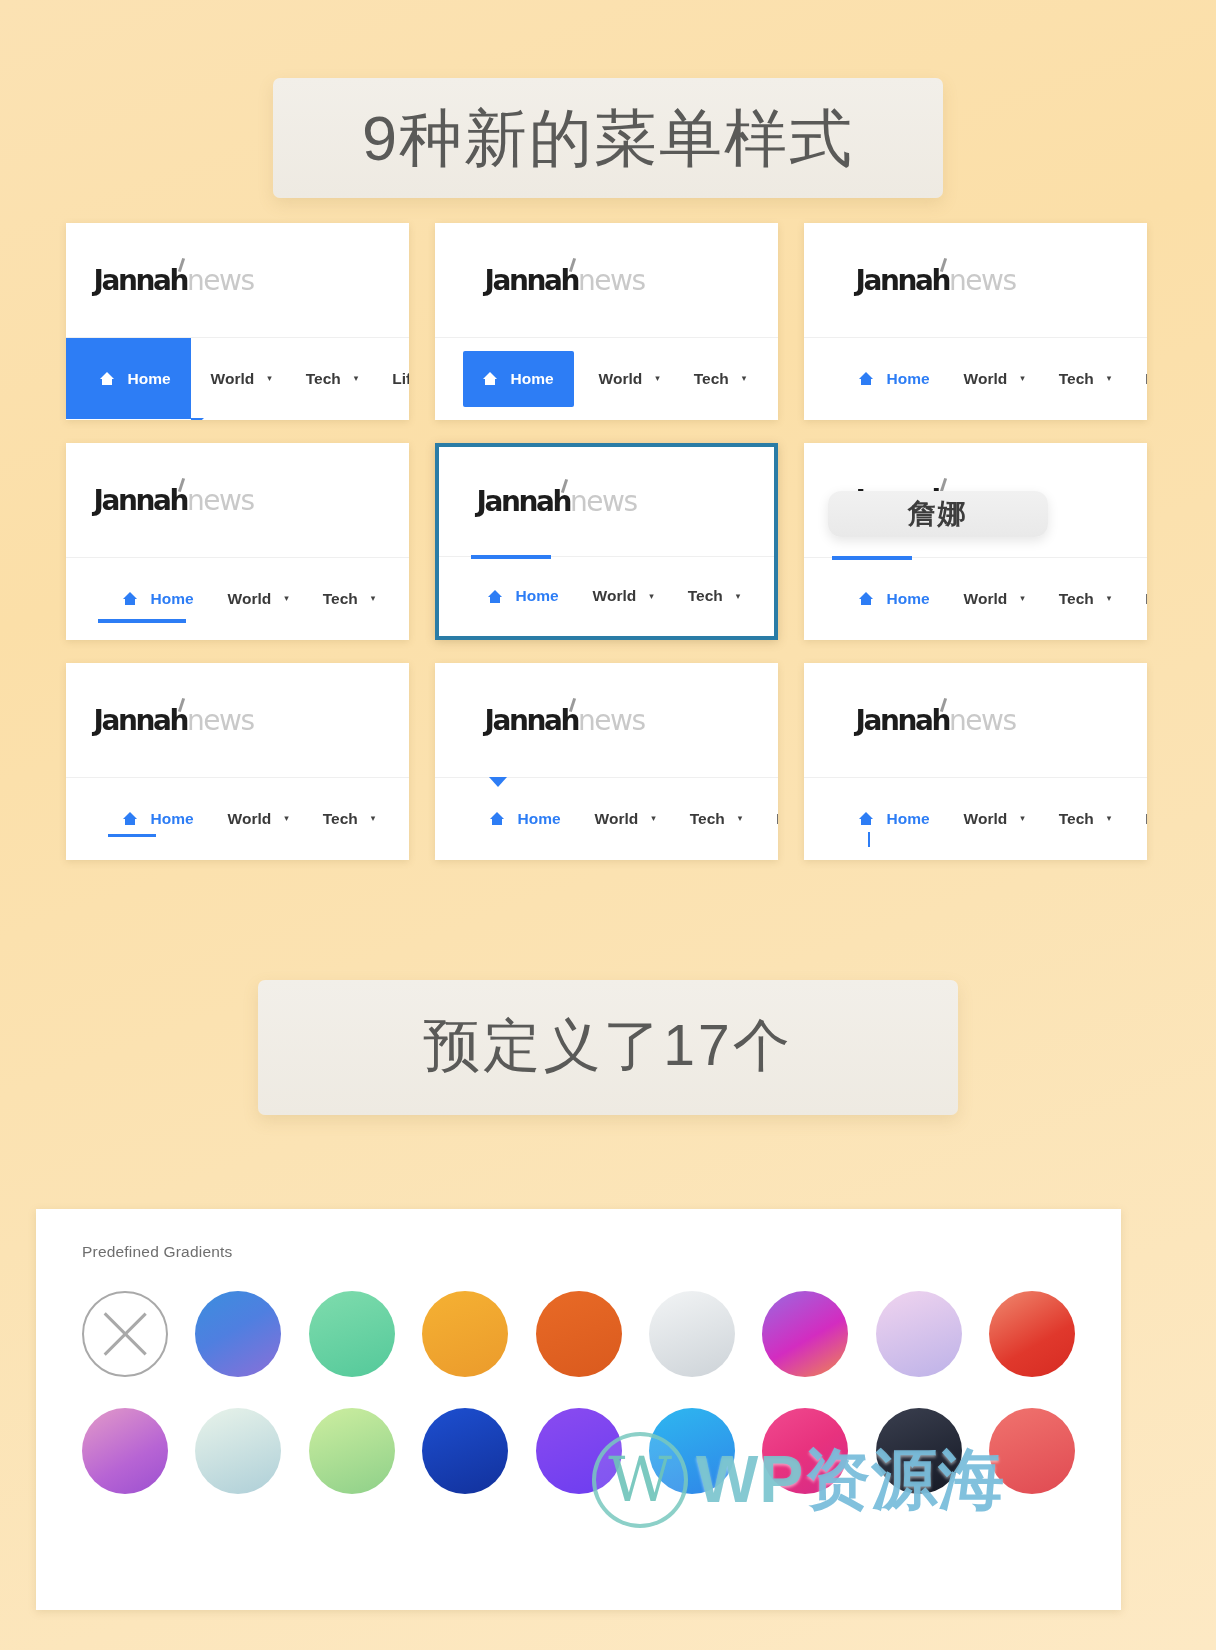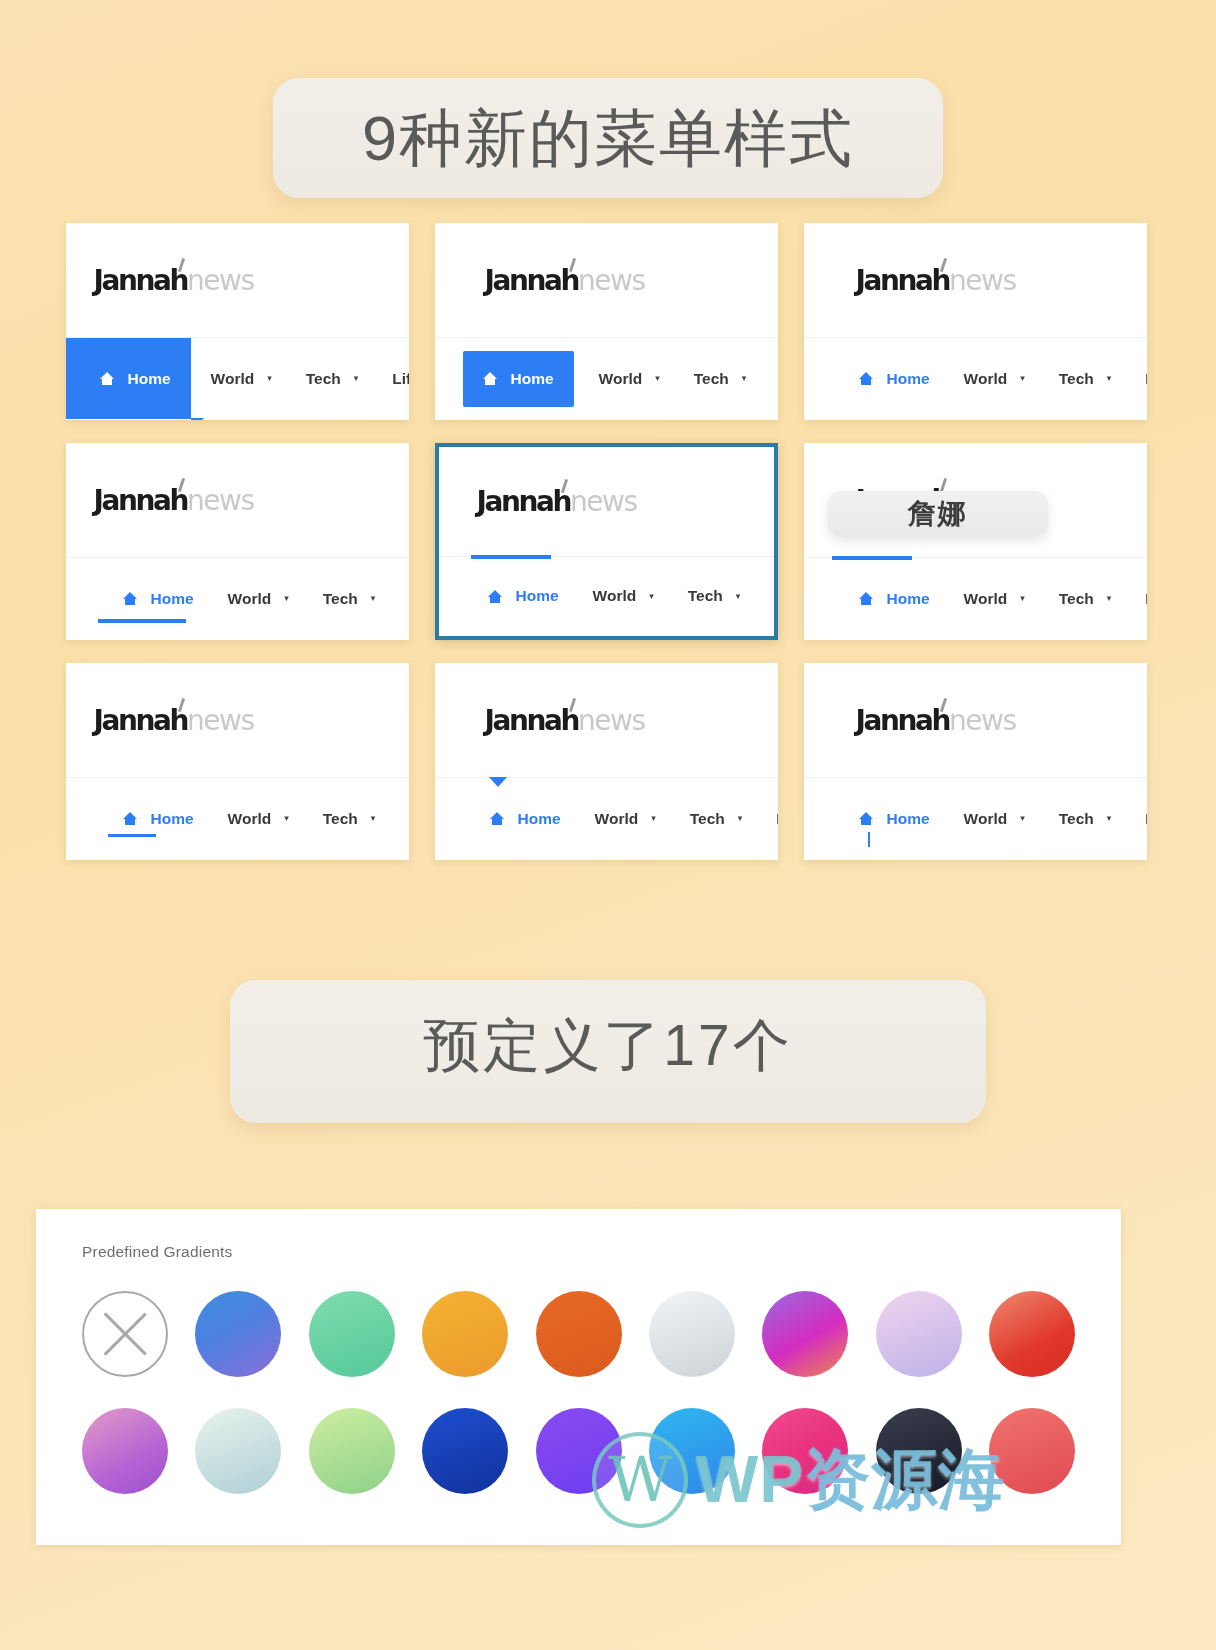--- a/index.html
+++ b/index.html
@@ -8,36 +8,36 @@
     font-family: "Liberation Sans", "DejaVu Sans", sans-serif;
     background: linear-gradient(160deg, #fbe2b3 0%, #fbdfa8 30%, #fbe3b4 60%, #fde9c4 100%);
     overflow: hidden;
     position: relative;
   }
 
   
   .heading-wrap { display: flex; justify-content: center; }
   .heading-pill {
     background: linear-gradient(180deg, #f2efe9 0%, #eeeae2 100%);
-    border-radius: 26px;
+    border-radius: 7px;
     box-shadow: 0 6px 16px rgba(160,130,70,0.16);
     color: #5a5a58;
     text-align: center;
     font-weight: 400;
     letter-spacing: 2px;
   }
   #heading-1 {
     margin-top: 78px;
     width: 670px; height: 120px;
     font-size: 63px; line-height: 120px;
   }
   #heading-2 {
     margin-top: 0;
-    width: 756px;
-    padding: 26px 0 38px;
+    width: 700px;
+    padding: 26px 0 30px;
     font-size: 57px; line-height: 1.38;
   }
   .heading-2-line { display: block; letter-spacing: 3px; }
 
   
   .menu-grid {
     margin: 25px auto 0;
     width: 1085px;
     display: grid;
     grid-template-columns: repeat(3, 343px);
@@ -188,21 +188,21 @@
     justify-content: center;
     font-size: 28px;
     letter-spacing: 2px;
     z-index: 5;
   }
 
   
   .gradient-panel {
     position: absolute;
     left: 36px; top: 1209px;
-    width: 1085px; height: 336px;
+    width: 1085px; height: 401px;
     background: #fff;
     box-shadow: 0 2px 8px rgba(150,120,60,0.18);
     padding: 34px 46px 0;
   }
   .panel-label {
     font-size: 15.5px;
     color: #6e6e6e;
     letter-spacing: 0.2px;
     margin-bottom: 30px;
   }

